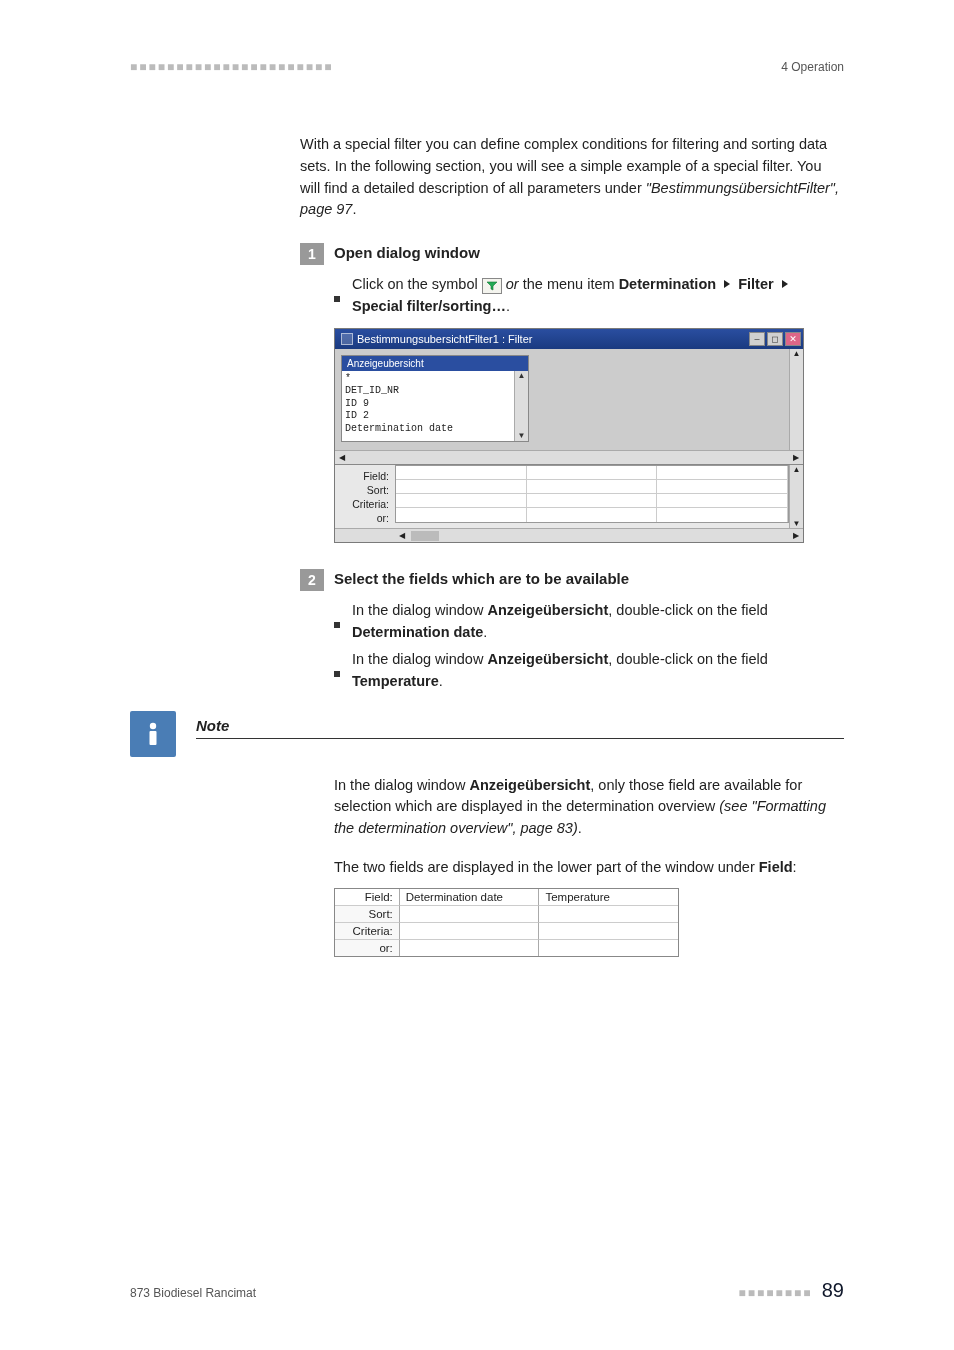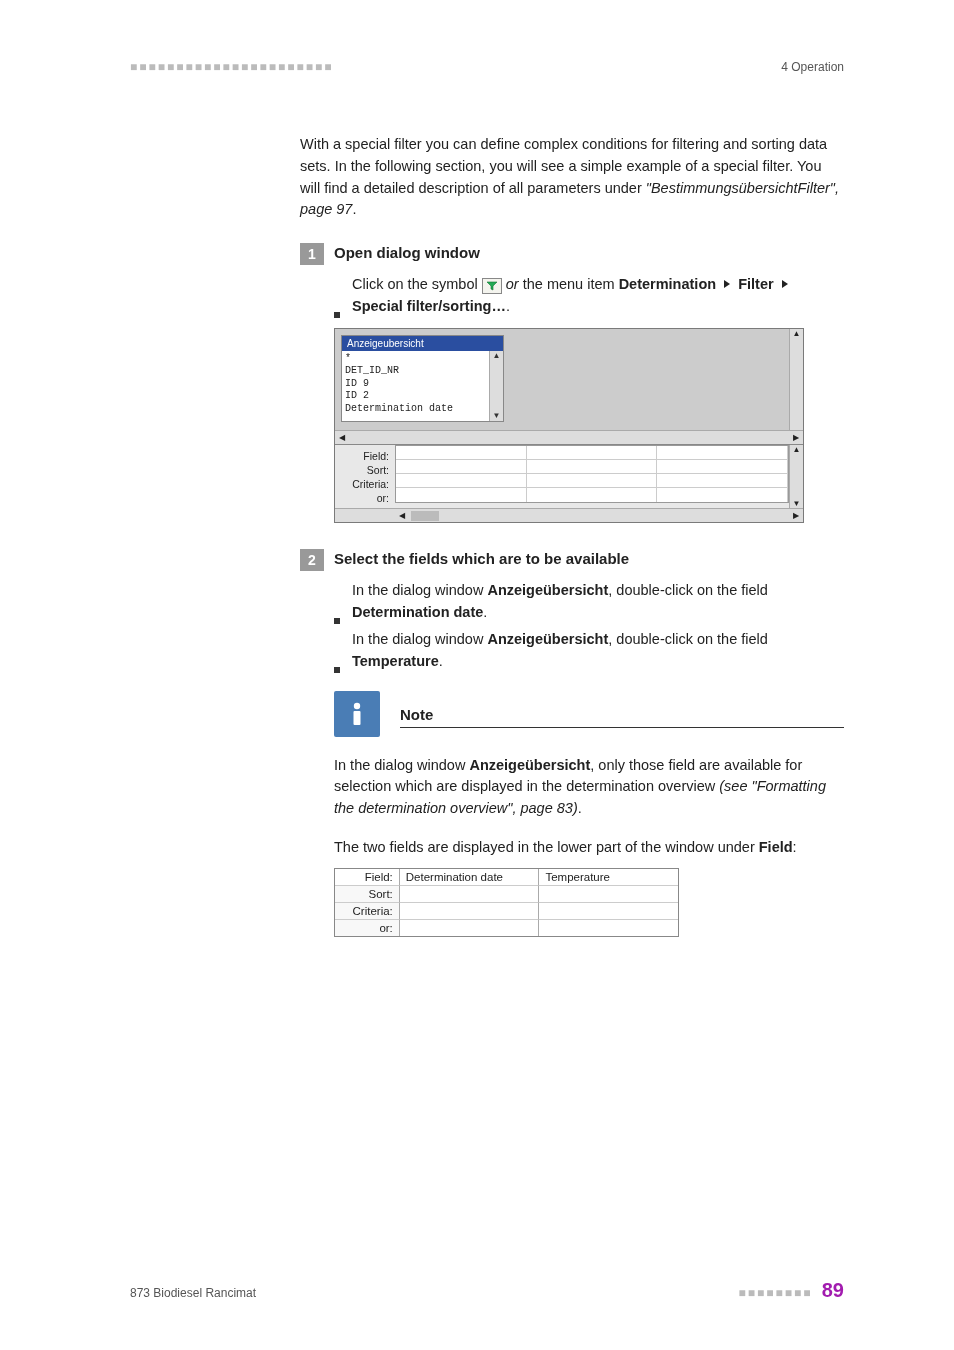--- a/index.html
+++ b/index.html
@@ -7,35 +7,35 @@
   .page { position: relative; width: 954px; height: 1350px; padding: 60px 110px 60px 130px; }
   .header-row { display: flex; justify-content: space-between; align-items: center; font-size: 12px; color: #555; margin-bottom: 60px; }
   .dots { letter-spacing: 2px; color: #bbb; }
   .section-bar { background: #e6e6e6; padding: 8px 12px; font-weight: 700; font-size: 15px; color: #222; margin-left: 170px; }
   .body-text { margin-left: 170px; font-size: 14.5px; line-height: 1.5; margin-top: 10px; color: #222; }
   .italic { font-style: italic; }
   .step-row { display: flex; align-items: flex-start; margin-left: 170px; margin-top: 22px; }
   .step-num { background: #999; color: #fff; font-weight: 700; width: 24px; height: 22px; display: flex; align-items: center; justify-content: center; font-size: 14px; margin-right: 10px; flex-shrink: 0; }
   .step-title { font-weight: 700; font-size: 15px; padding-top: 1px; }
   .step-body { margin-left: 204px; font-size: 14.5px; line-height: 1.55; margin-top: 8px; }
-  .bullet-row { display: flex; align-items: flex-end; margin-bottom: 4px; }
+  .bullet-row { display: flex; align-items: center; margin-bottom: 4px; }
   .bullet { width: 6px; height: 6px; background: #333; margin-top: 7px; margin-right: 12px; flex-shrink: 0; }
   .triangle { display: inline-block; width: 0; height: 0; border-top: 4px solid transparent; border-bottom: 4px solid transparent; border-left: 6px solid #222; margin: 0 4px; vertical-align: 1px; }
   .filter-icon { display: inline-flex; align-items: center; justify-content: center; width: 20px; height: 16px; border: 1px solid #888; background: #f4f4ee; vertical-align: -3px; }
   .filter-icon svg { width: 12px; height: 12px; }
   .bold { font-weight: 700; }
 
   
   .dialog1 { margin-left: 204px; margin-top: 10px; width: 470px; border: 1px solid #7a7a7a; background: #f0f0f0; font-size: 10.5px; }
   .titlebar { background: linear-gradient(#2a4ea0, #1a3a80); color: #fff; height: 20px; display: flex; align-items: center; justify-content: space-between; padding: 0 2px 0 6px; font-size: 11px; }
   .titlebar-btns { display: flex; gap: 2px; }
   .tb-btn { width: 16px; height: 14px; background: #d0d0d0; border: 1px solid #888; display: flex; align-items: center; justify-content: center; font-size: 9px; color: #333; cursor: default; }
   .tb-btn.close { background: #d68; color: #fff; }
   .dlg-upper { padding: 6px; background: #ccc; position: relative; height: 115px; }
-  .listbox { width: 163px; background: #fff; border: 1px solid #888; }
+  .listbox { width: 188px; background: #fff; border: 1px solid #888; }
   .lb-header { background: #2a4ea0; color: #fff; padding: 2px 5px; font-size: 10px; }
   .lb-body { height: 70px; overflow: hidden; position: relative; display: flex; }
   .lb-items { flex: 1; padding: 2px 3px; font-family: "Courier New", monospace; font-size: 10px; line-height: 1.25; }
   .lb-scroll { width: 14px; background: #ddd; border-left: 1px solid #aaa; display: flex; flex-direction: column; justify-content: space-between; align-items: center; }
   .lb-scroll .arrow { font-size: 8px; color: #333; line-height: 1; padding: 1px 0; }
   .dlg-hscroll { height: 14px; background: #ddd; border-top: 1px solid #aaa; display: flex; justify-content: space-between; align-items: center; }
   .dlg-hscroll .hbtn { width: 14px; font-size: 8px; text-align: center; }
   .dlg-upper-vscroll { position: absolute; right: 0; top: 0; bottom: 14px; width: 14px; background: #ddd; border-left: 1px solid #aaa; display: flex; flex-direction: column; justify-content: space-between; align-items: center; }
 
   .dlg-lower { border-top: 1px solid #888; background: #e8e8e8; }
@@ -44,37 +44,37 @@
   .grid-cells { flex: 1; position: relative; }
   .grid-cells-inner { border: 1px solid #999; background: #fff; }
   .gr-row { display: flex; height: 14px; border-bottom: 1px solid #ccc; }
   .gr-cell { border-right: 1px solid #ccc; flex: 1; }
   .grid-vscroll { position: absolute; right: 0; top: 0; bottom: 0; width: 14px; background: #ddd; border-left:1px solid #aaa; display:flex; flex-direction:column; justify-content:space-between; align-items:center; font-size:8px; }
   .grid-hscroll { height: 14px; background: #ddd; border-top:1px solid #aaa; display:flex; align-items:center; }
   .grid-hscroll .hbtn { width: 14px; font-size: 8px; text-align: center; }
   .grid-hscroll .track { flex:1; }
 
   
-  .note-row { margin-left: 204px; margin-top: 18px; display: flex; align-items: center; }
+  .note-row { margin-top: 18px; display: flex; align-items: flex-start; font-style: italic; }
   .note-icon { width: 46px; height: 46px; background: #4a7db5; display: flex; align-items: center; justify-content: center; flex-shrink: 0; border-radius: 2px; }
   .note-head { flex: 1; padding-left: 20px; }
   .note-title { font-weight: 700; font-size: 15px; padding-top: 6px; }
   .note-rule { border-top: 1px solid #333; margin-top: 4px; width: 100%; }
   .note-body { margin-left: 204px; margin-top: 18px; font-size: 14.5px; line-height: 1.5; }
 
   
   .grid2 { margin-left: 204px; margin-top: 10px; width: 345px; border: 1px solid #888; font-size: 11.5px; background: #fff; }
   .g2row { display: flex; }
   .g2label { width: 64px; text-align: right; padding: 2px 6px 2px 0; color: #222; border-bottom: 1px solid #ccc; background: #f8f8f8;}
   .g2cell { width: 140px; border-left: 1px solid #aaa; border-bottom: 1px solid #ccc; padding: 2px 6px; }
   .g2row:first-child .g2cell, .g2row:first-child .g2label { background:#fff; }
   .g2row:first-child { border-bottom: 0; }
 
   .footer { position: absolute; bottom: 48px; left: 130px; right: 110px; display: flex; justify-content: space-between; align-items: baseline; font-size: 12px; color: #555; }
-  .footer .pn { font-size: 20px; font-weight: 700; color: #a21caf; }
+  .footer .pn { font-size: 20px; font-weight: 400; color: #0f172a; }
   .footer .fdots { letter-spacing: 2px; color: #bbb; margin-right: 6px; }
 </style>
 </head>
 <body>
 
 <div class="page">
 
   <div class="header-row">
     <span class="dots">■■■■■■■■■■■■■■■■■■■■■■</span>
     <span>4 Operation</span>
@@ -103,20 +103,31 @@
         <span class="italic">or</span><span> the menu item </span><span class="bold">Determination</span>
         <span class="triangle"></span>
         <span class="bold">Filter</span>
         <span class="triangle"></span>
         <span class="bold">Special filter/sorting…</span><span>.</span>
       </div>
     </div>
   </div>
 
   <div class="dialog1">
+    <div class="titlebar">
+      <span style="display:flex;align-items:center;gap:4px;">
+        <span style="display:inline-block;width:12px;height:12px;background:#fff3;border:1px solid #fff8;"></span>
+        <span>BestimmungsubersichtFilter1 : Filter</span>
+      </span>
+      <div class="titlebar-btns">
+        <div class="tb-btn">–</div>
+        <div class="tb-btn">◻</div>
+        <div class="tb-btn close">✕</div>
+      </div>
+    </div>
     <div class="dlg-upper">
       <div class="listbox">
         <div class="lb-header">Anzeigeubersicht</div>
         <div class="lb-body">
           <div class="lb-items">
             <div>*</div>
             <div>DET_ID_NR</div>
             <div>ID 9</div>
             <div>ID 2</div>
             <div>Determination date</div>

